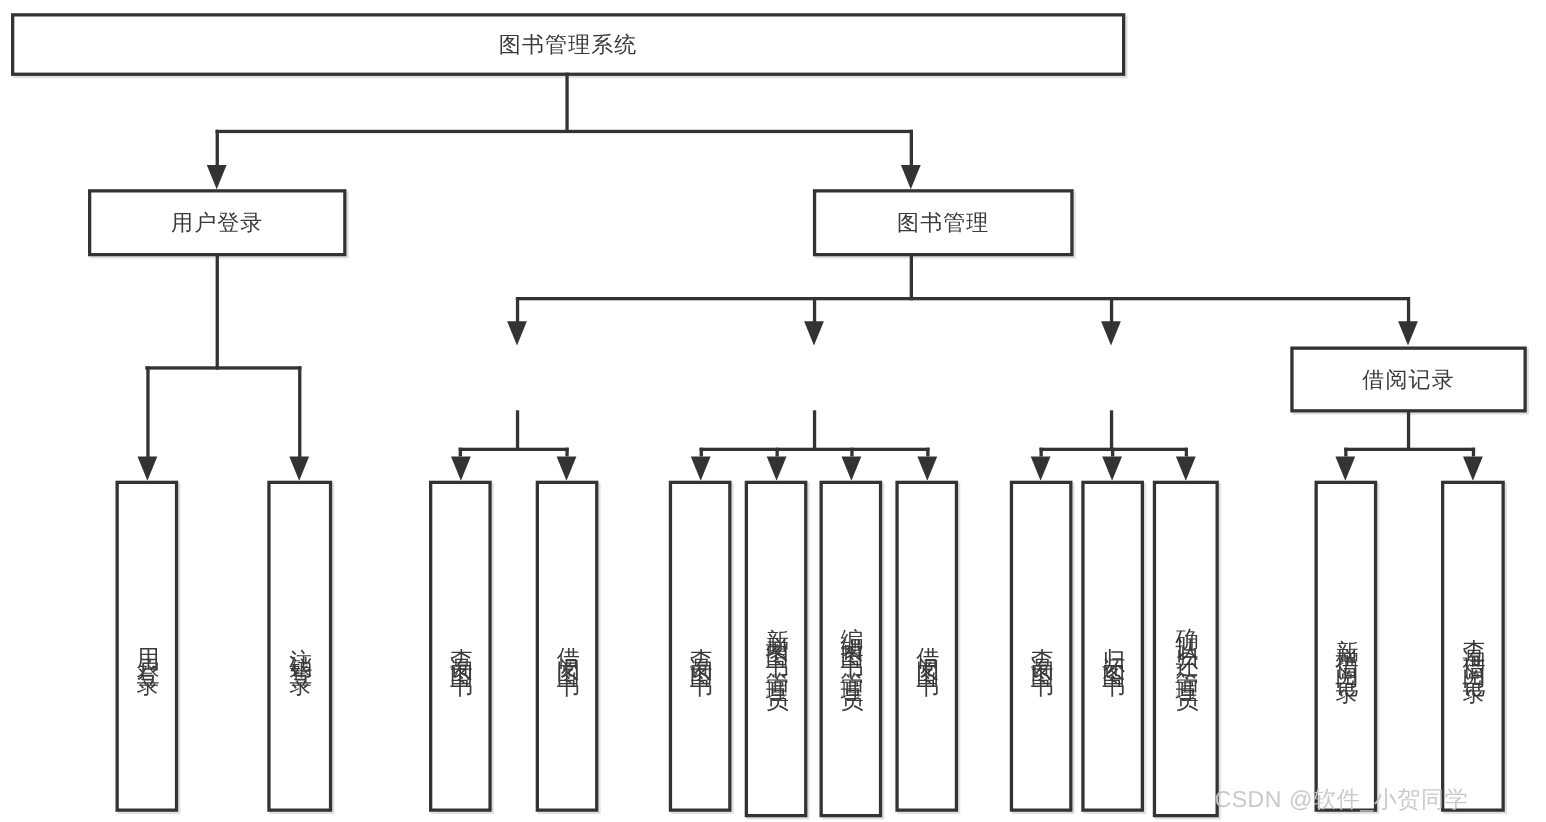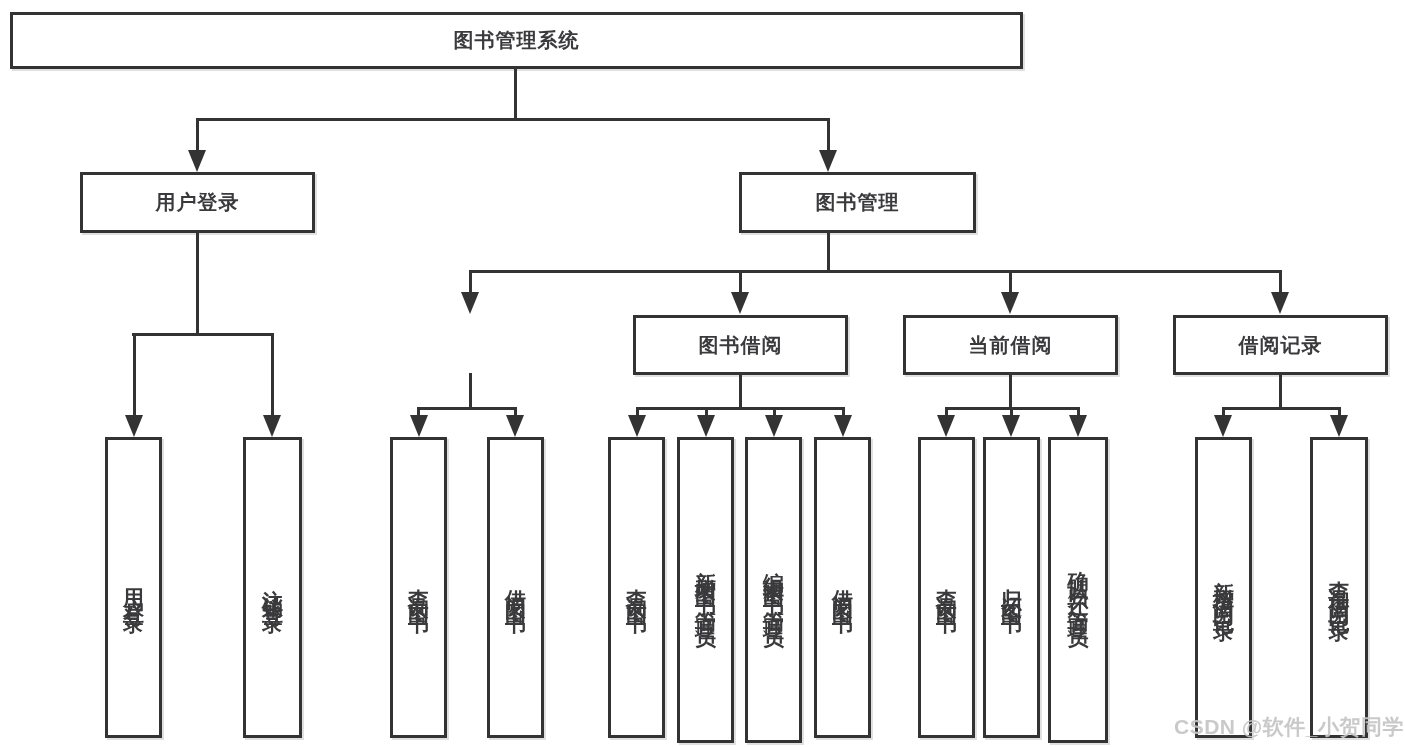--- a/index.html
+++ b/index.html
@@ -1,21 +1,20 @@
 <!DOCTYPE html>
 <html><head>
 <meta charset="utf-8">
 <style>
   html,body { margin:0; padding:0; background:#ffffff; }
   #stage {
     position:relative; width:1405px; height:747px; overflow:hidden;
     background:#ffffff;
     font-family:"Liberation Sans","DejaVu Sans",sans-serif;
     color:#3a3a3c;
-    font-weight:bold;
   }
   .box {
     position:absolute; box-sizing:border-box;
     border:3px solid #333333; background:#ffffff;
     display:flex; align-items:center; justify-content:center;
     box-shadow:2px 2px 0 rgba(0,0,0,0.12);
   }
   .hlabel { font-size:20px; letter-spacing:1px; white-space:nowrap; }
   .vbox  { top:437px; width:57px; height:301px; }
   .vbox.tall { height:306px; }
@@ -23,21 +22,21 @@
     writing-mode:vertical-lr; text-orientation:mixed;
     font-size:21px; letter-spacing:8px; line-height:1.15; white-space:nowrap;
   }
   .line  { position:absolute; background:#333333; }
   .arrow {
     position:absolute; width:0; height:0;
     border-left:9px solid transparent; border-right:9px solid transparent;
     border-top:22px solid #333333;
   }
   .watermark {
-    position:absolute; left:1174px; top:713px; z-index:5;
+    position:absolute; left:1104px; top:713px; z-index:5;
     font-size:21px; color:rgba(196,196,196,0.92); letter-spacing:0.5px;
     white-space:nowrap;
   }
 </style>
 </head>
 <body>
 
 <div id="stage">
 
   <div class="box" style="left:10px; top:12px; width:1013px; height:57px;">
@@ -69,26 +68,20 @@
   <div class="line" style="left:469px; top:270px; width:812px; height:3px;"></div>
   <div class="line" style="left:469px; top:270px; width:3px; height:24px;"></div>
   <div class="arrow" style="left:461px; top:292px;"></div>
   <div class="line" style="left:739px; top:270px; width:3px; height:24px;"></div>
   <div class="arrow" style="left:731px; top:292px;"></div>
   <div class="line" style="left:1009px; top:270px; width:3px; height:24px;"></div>
   <div class="arrow" style="left:1001px; top:292px;"></div>
   <div class="line" style="left:1279px; top:270px; width:3px; height:24px;"></div>
   <div class="arrow" style="left:1271px; top:292px;"></div>
 
-  <div class="box" style="left:633px; top:315px; width:215px; height:60px;">
-    <span class="hlabel">图书借阅</span>
-  </div>
-  <div class="box" style="left:903px; top:315px; width:215px; height:60px;">
-    <span class="hlabel">当前借阅</span>
-  </div>
   <div class="box" style="left:1173px; top:315px; width:215px; height:60px;">
     <span class="hlabel">借阅记录</span>
   </div>
 
   <div class="line" style="left:469px; top:373px; width:3px; height:37px;"></div>
   <div class="line" style="left:417px; top:407px; width:100px; height:3px;"></div>
   <div class="line" style="left:417px; top:407px; width:3px; height:8px;"></div>
   <div class="arrow" style="left:410px; top:415px;"></div>
   <div class="line" style="left:514px; top:407px; width:3px; height:8px;"></div>
   <div class="arrow" style="left:506px; top:415px;"></div>

